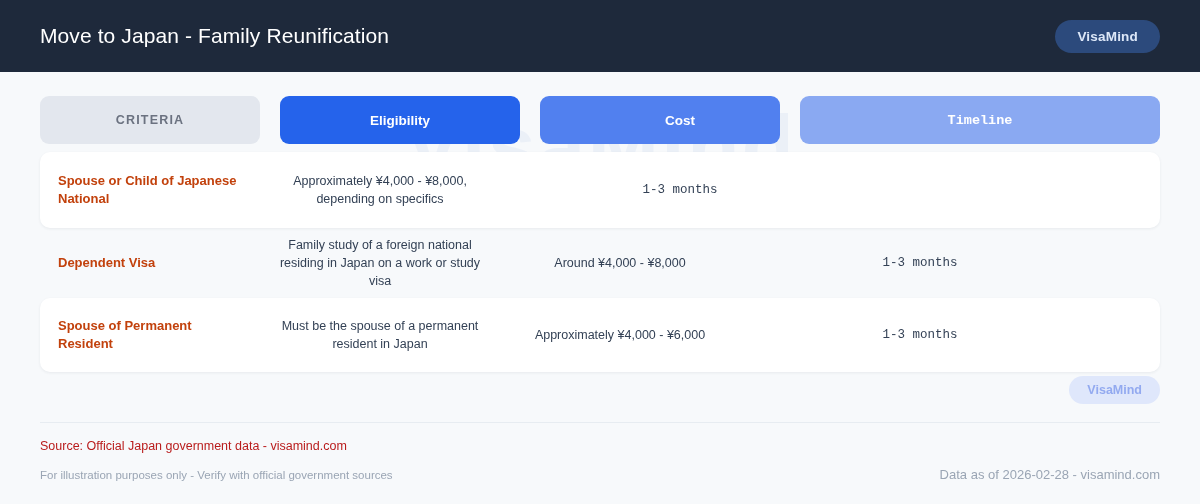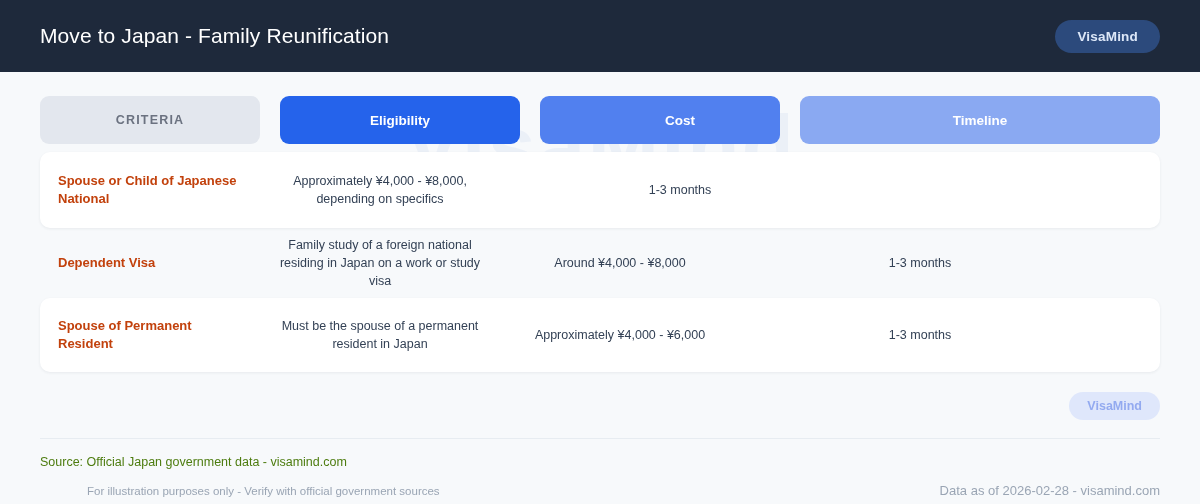--- a/index.html
+++ b/index.html
@@ -84,21 +84,21 @@
     gap: 20px;
     margin-bottom: 8px;
   }
   .cell {
     box-sizing: border-box;
     border-radius: 9px;
   }
   .c-criteria { width: 220px; flex: 0 0 220px; }
   .c-elig     { width: 240px; flex: 0 0 240px; }
   .c-cost     { width: 240px; flex: 0 0 240px; }
-  .c-time     { width: 360px; flex: 0 0 360px; }
+  .c-time     { width: 360px; flex: 0 0 360px; font-family: Liberation Mono, monospace; }
 
   .th {
     height: 48px;
     border-radius: 9px;
     display: flex;
     align-items: center;
     justify-content: center;
     font-size: 13.5px;
     font-weight: bold;
     color: #ffffff;
@@ -179,29 +179,28 @@
   .divider {
     height: 1px;
     background: #e7ecf1;
     width: 100%;
   }
   .footer-lines {
     padding-top: 16px;
   }
   .source-line {
     font-size: 12.5px;
-    color: #4d7c0f;
+    color: #b91c1c;
     margin-bottom: 14px;
   }
   .bottom-row {
     display: flex;
     justify-content: space-between;
     align-items: center;
-    padding-bottom: 6px;
-    margin-left: 47px;
+    padding-bottom: 22px;
   }
   .disclaimer {
     font-size: 11.5px;
     color: #9aa5b4;
   }
   .asof {
     font-size: 13px;
     color: #9aa5b4;
   }
 </style>

